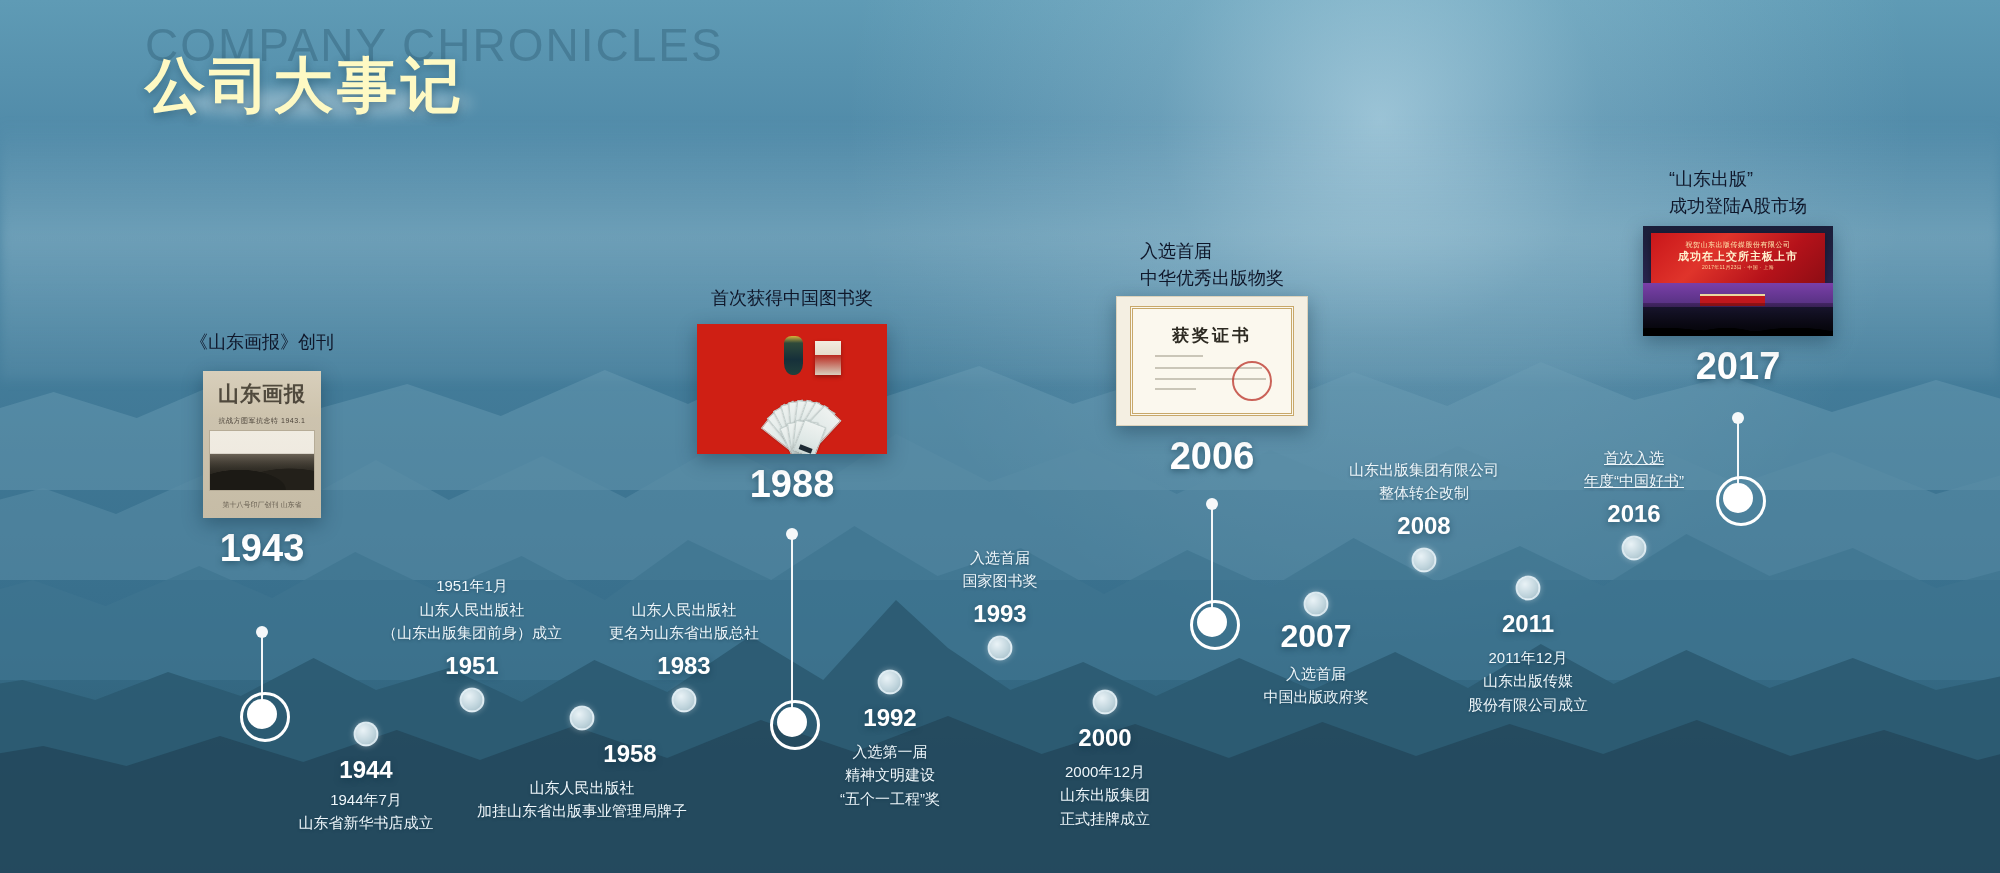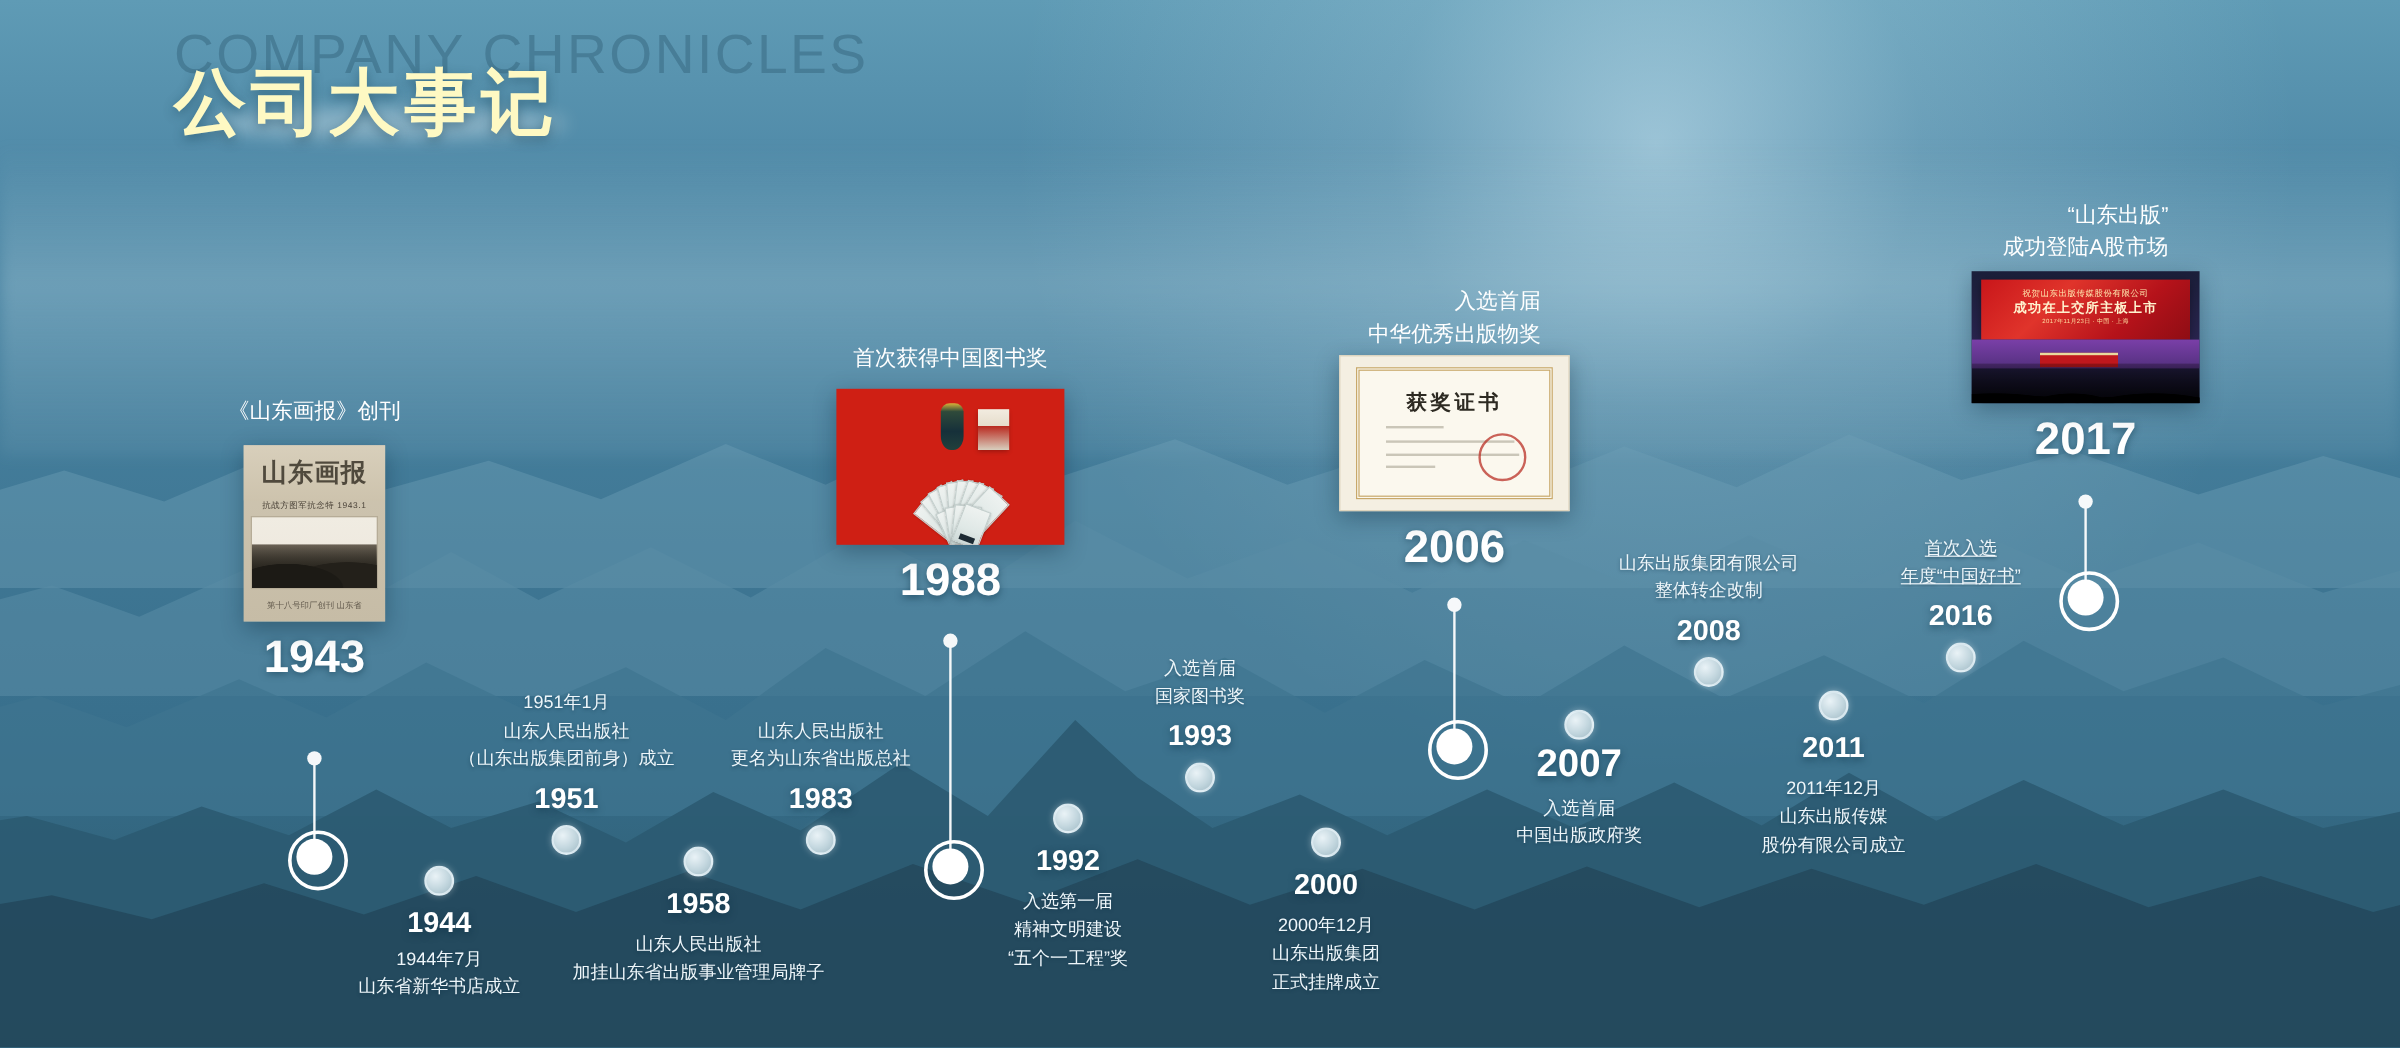--- a/index.html
+++ b/index.html
@@ -39,21 +39,21 @@
   .title{
     position:relative;font-size:60px;font-weight:bold;color:#fef9c3;
     letter-spacing:4px;white-space:nowrap;
     text-shadow:0 3px 10px rgba(20,60,80,.45);
   }
 
   
   .node{position:absolute;}
   .node .cap{
     position:absolute;left:50%;transform:translateX(-50%);
-    text-align:right;white-space:nowrap;color:#ffffff;line-height:1.5;
+    text-align:left;white-space:nowrap;color:#0f172a;line-height:1.5;
   }
   .year{
     position:absolute;left:50%;transform:translateX(-50%);
     color:#ffffff;font-weight:bold;white-space:nowrap;text-align:center;
     text-shadow:0 2px 6px rgba(10,45,65,.5);
   }
   .desc{
     position:absolute;left:50%;transform:translateX(-50%);
     color:#eef6fa;white-space:nowrap;text-align:center;line-height:1.55;
     font-size:15px;text-shadow:0 1px 3px rgba(10,45,65,.45);
@@ -232,21 +232,21 @@
   <div class="node" style="left:472px;top:700px;">
     <div class="dot-sm"></div>
     <div class="year" style="bottom:20px;font-size:24px;">1951</div>
     <div class="desc" style="bottom:56px;white-space:pre;">1951年1月
 山东人民出版社
 （山东出版集团前身）成立</div>
   </div>
 
   <div class="node" style="left:582px;top:718px;">
     <div class="dot-sm"></div>
-    <div class="year" style="top:22px;font-size:24px;">1958</div>
+    <div class="year" style="top:22px;font-size:24px;margin-left:48px;">1958</div>
     <div class="desc" style="top:58px;white-space:pre;">山东人民出版社
 加挂山东省出版事业管理局牌子</div>
   </div>
 
   <div class="node" style="left:684px;top:700px;">
     <div class="dot-sm"></div>
     <div class="year" style="bottom:20px;font-size:24px;">1983</div>
     <div class="desc" style="bottom:56px;white-space:pre;">山东人民出版社
 更名为山东省出版总社</div>
   </div>

